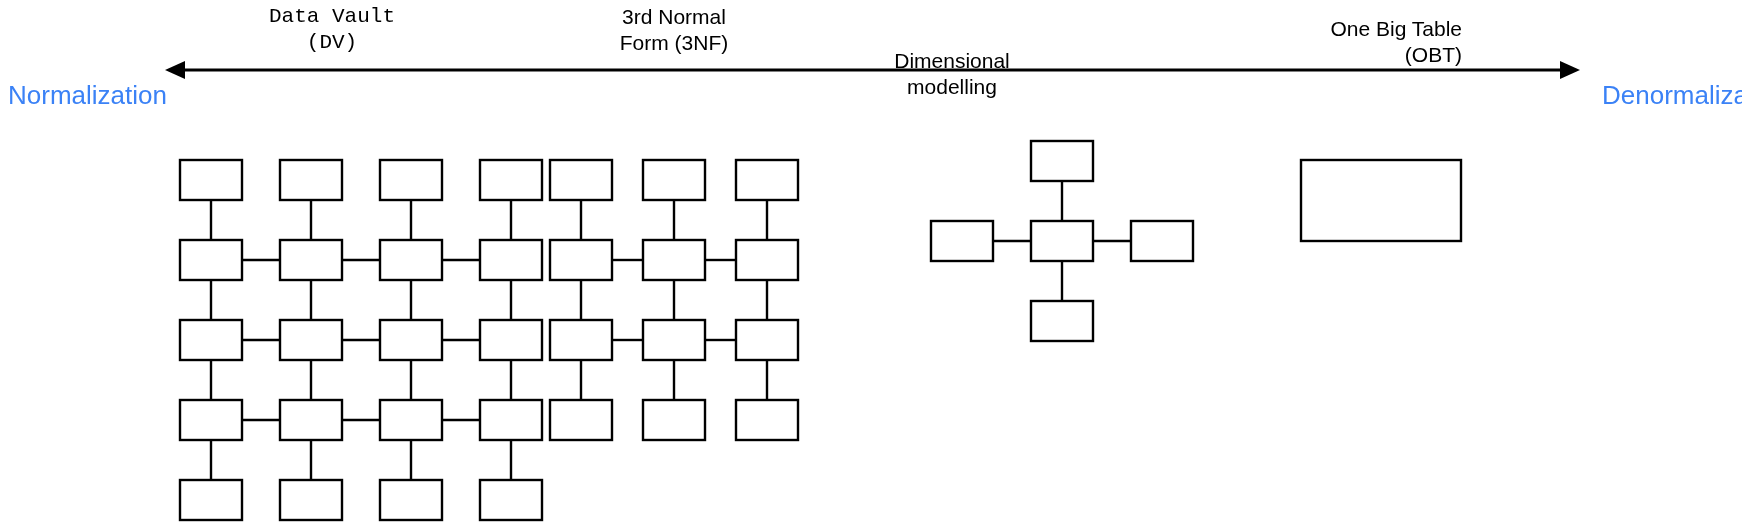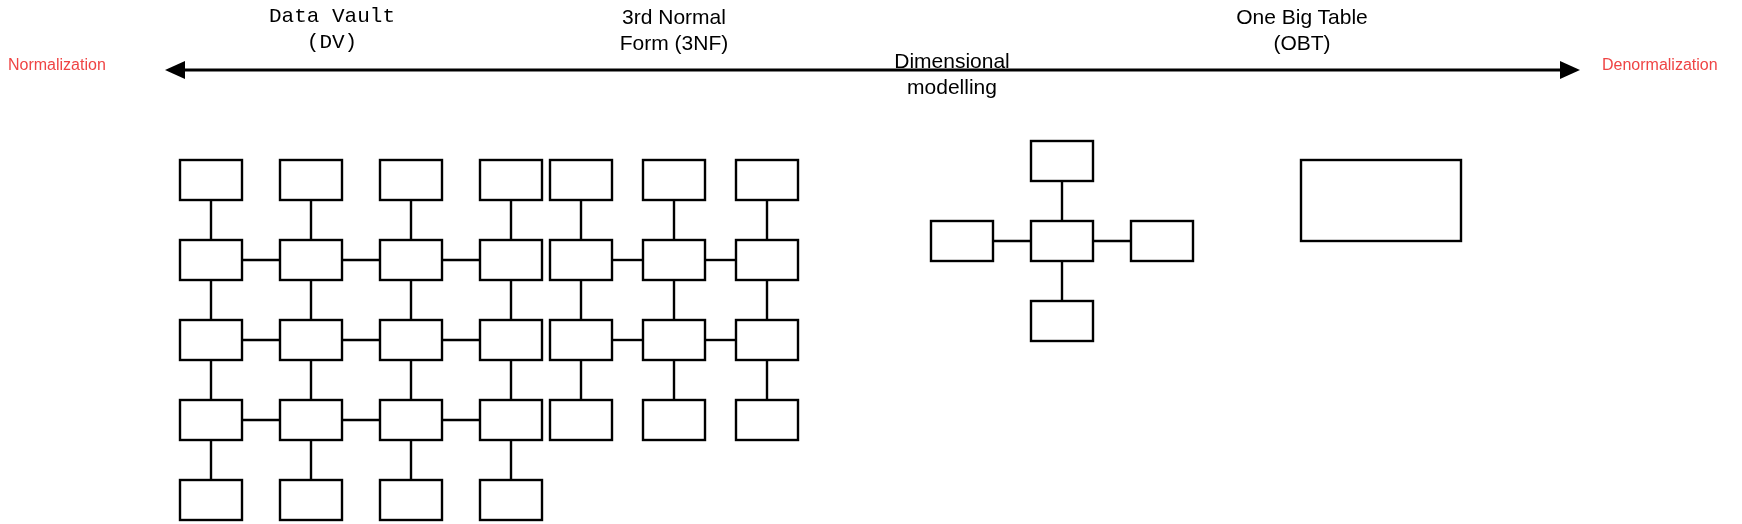--- a/index.html
+++ b/index.html
@@ -22,24 +22,25 @@
   svg.diagram {
     position: absolute;
     left: 0;
     top: 0;
     width: 1742px;
     height: 524px;
     display: block;
   }
   .axis-label {
     position: absolute;
-    font-size: 16px;
+    font-size: 26px;
     line-height: 25px;
-    color: #ef4444;
+    color: #3b82f6;
     white-space: nowrap;
+    margin-top: 31px;
   }
   .stage-label {
     position: absolute;
     font-size: 21px;
     line-height: 26px;
     color: #000000;
     text-align: center;
     white-space: pre-line;
   }
   .node-rect {
@@ -168,17 +169,17 @@
 
   <div class="axis-label" id="right-axis-label" style="left: 1602px; top: 52px;">Denormalization</div>
 
   <div id="stage-labels">
       <div class="stage-label" style="left: 182px; top: 4px; width: 300px; font-family: Liberation Mono, monospace;">Data Vault
 (DV)</div>
       <div class="stage-label" style="left: 524px; top: 4px; width: 300px;">3rd Normal
 Form (3NF)</div>
       <div class="stage-label" style="left: 852px; top: 4px; width: 200px; margin-top: 44px;">Dimensional
 modelling</div>
-      <div class="stage-label" style="left: 1142px; top: 4px; width: 320px;">One Big Table
+      <div class="stage-label" style="left: 1142px; top: 16px; width: 320px; text-align: right;">One Big Table
 (OBT)</div>
     </div>
 
 </div>
 
 </body></html>

